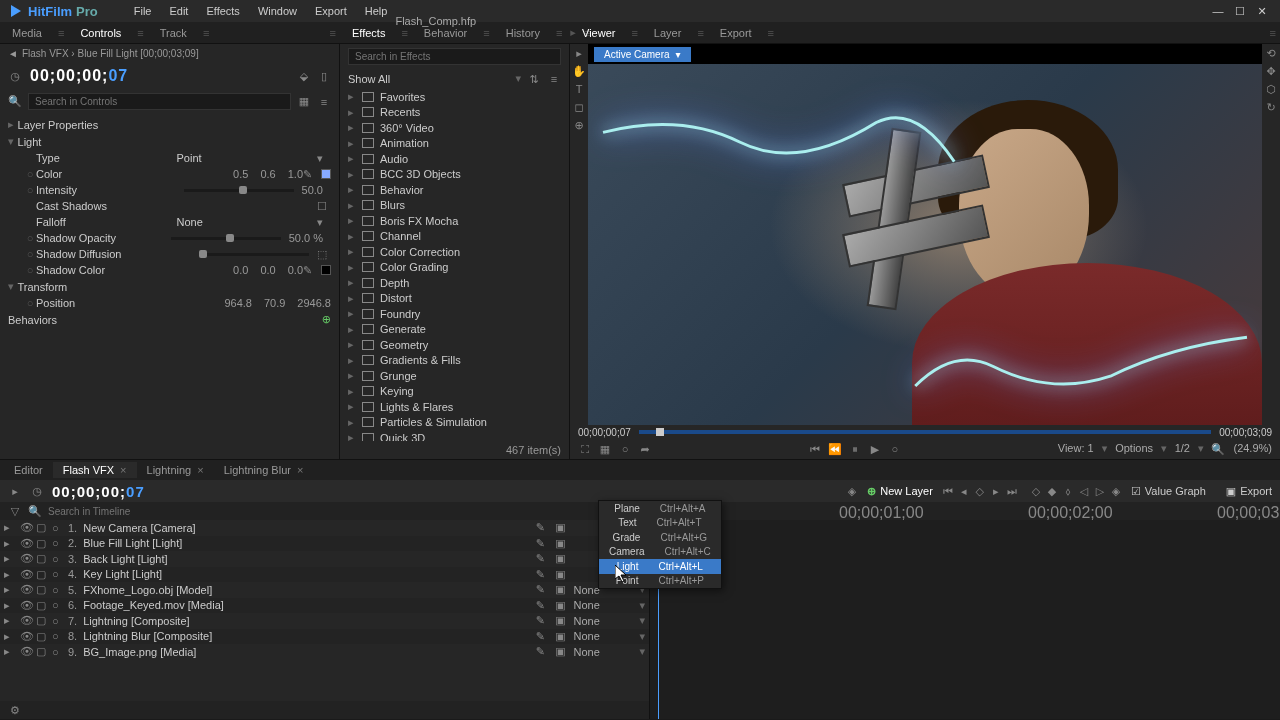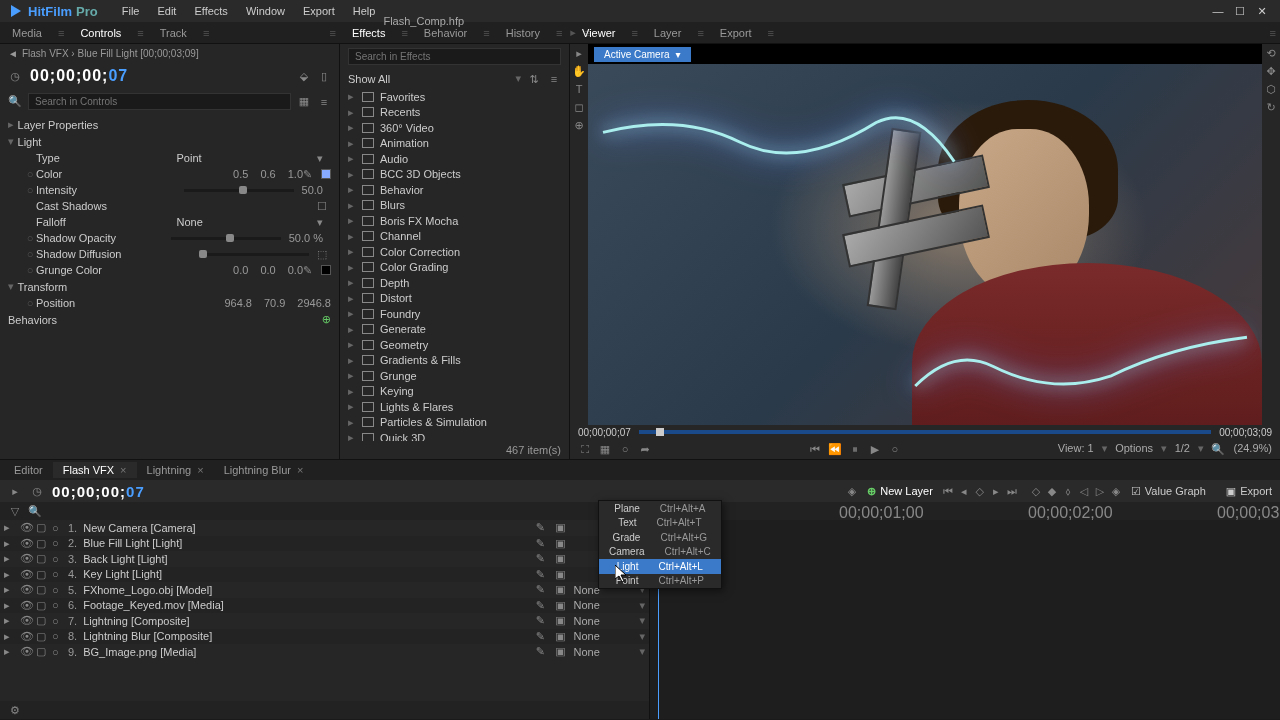--- a/index.html
+++ b/index.html
@@ -1,20 +1,20 @@
 <!DOCTYPE html>
 <html><head>
 <meta charset="utf-8">
 <style>
 * { margin: 0; padding: 0; box-sizing: border-box; font-family: 'Segoe UI', Arial, sans-serif; user-select: none; }
 body { background: #1a1a1a; color: #ccc; font-size: 11px; width: 1280px; height: 720px; overflow: hidden; position: relative; }
 
 
 .titlebar { height: 22px; background: #2a2a2a; display: flex; align-items: center; padding: 0 8px; }
-.logo { display: flex; align-items: center; gap: 4px; color: #4a9eff; font-weight: bold; font-size: 13px; margin-right: 16px; }
+.logo { display: flex; align-items: center; gap: 4px; color: #4a9eff; font-weight: bold; font-size: 13px; margin-right: 28px; }
 .logo svg { width: 16px; height: 16px; }
 .menu-items { display: flex; gap: 2px; }
 .menu-item { padding: 2px 8px; cursor: pointer; }
 .file-name { flex: 1; text-align: left; color: #aaa; margin-top: 20px; }
 .win-controls { display: flex; gap: 2px; }
 .win-btn { width: 20px; height: 16px; display: flex; align-items: center; justify-content: center; cursor: pointer; }
 
 
 .tabs-row { height: 22px; background: #202020; display: flex; align-items: center; border-bottom: 1px solid #111; }
 .tab-group { display: flex; height: 100%; align-items: center; }
@@ -278,21 +278,21 @@
       <div class="prop-row">
         <span class="kf">○</span>
         <span class="name">Shadow Diffusion</span>
         <div class="slider-track">
             <div class="slider-handle" style="left:0%"></div>
           </div>
         <span class="end-icon">⬚</span>
       </div>
       <div class="prop-row">
         <span class="kf">○</span>
-        <span class="name">Grunge Color</span>
+        <span class="name">Shadow Color</span>
         <div class="vals">
           <span>0.0</span>
             <span>0.0</span>
             <span>0.0</span>
         </div>
         <span class="end-icon">✎</span>
         <span class="color-swatch" style="background:#000"></span>
       </div>
 
       <div class="prop-group top">
@@ -560,20 +560,21 @@
         <span>▣</span>
           <span>Export</span>
       </div>
     </div>
   </div>
   <div class="tl-body">
     <div class="tl-left">
       <div class="tl-search-row">
         <span class="icon-btn">▽</span>
         <span class="icon-btn">🔍</span>
+        <input placeholder="Search in Timeline" style="">
       </div>
       <div class="tl-layers" id="tl-layers">
           <div class="tl-layer">
             <span class="tl-toggle">▸</span>
             <span class="tl-toggle">👁</span>
             <span class="tl-toggle">▢</span>
             <span class="tl-toggle">○</span>
             <span class="tl-num">1.</span>
             <span class="tl-layer-name">New Camera [Camera]</span>
             <span class="icon-btn">✎</span>

